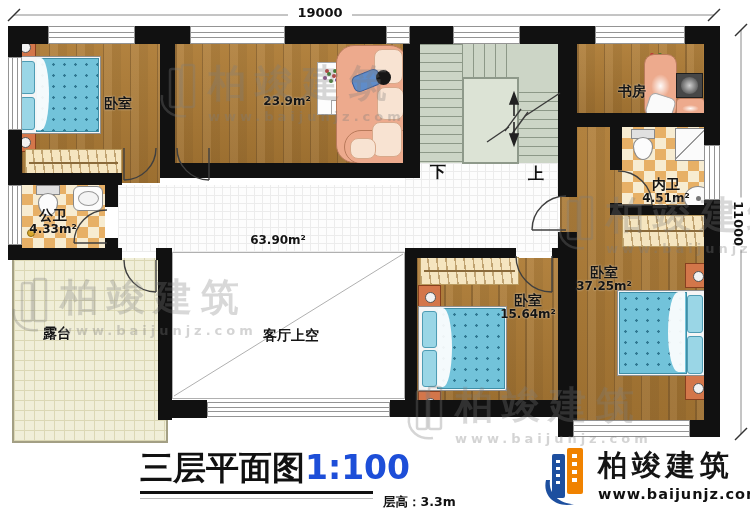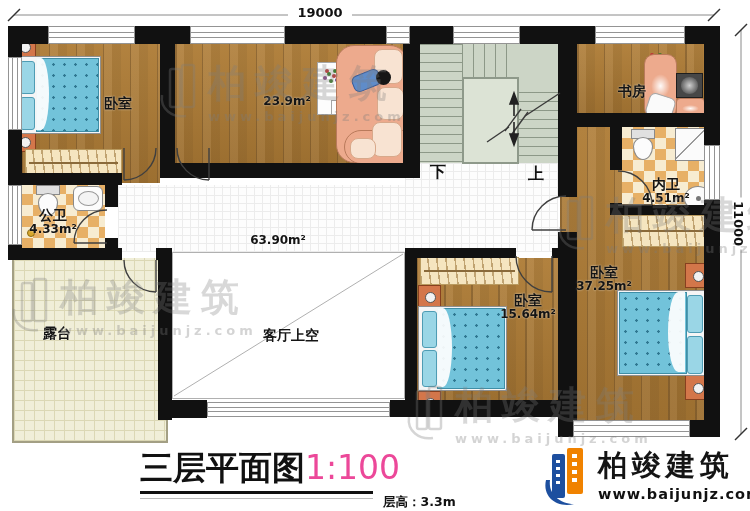--- a/index.html
+++ b/index.html
@@ -76,21 +76,21 @@
   .rlabel .nm{font-size:14px;display:block;}
   .rlabel .ar{font-size:12px;display:block;}
   .stair-label{position:absolute;font-size:16px;font-weight:700;color:#111;z-index:6;}
   .dim{position:absolute;font-size:13px;font-weight:700;color:#111;background:#fff;text-align:center;z-index:6;}
   
   .wm{position:absolute;display:flex;align-items:center;gap:8px;z-index:7;pointer-events:none;}
   .wm-name{font-size:38px;font-weight:700;letter-spacing:9px;color:rgba(125,125,125,.30);white-space:nowrap;}
   .wm-url{font-size:13px;font-weight:700;letter-spacing:4px;color:rgba(125,125,125,.33);white-space:nowrap;}
   
   .title-main{font-size:33px;font-weight:700;color:#111;}
-  .title-scale{font-size:33px;font-weight:400;color:#ec4899;}
+  .title-scale{font-size:33px;font-weight:700;color:#1d4ed8;}
   .info-line{position:absolute;font-size:12.5px;font-weight:700;color:#111;z-index:8;}
   .logo-name{font-size:29px;font-weight:800;letter-spacing:5px;color:#141414;white-space:nowrap;}
   .logo-url{font-size:14.5px;font-weight:700;letter-spacing:1px;color:#111;white-space:nowrap;}
   svg.overlay{position:absolute;inset:0;z-index:5;pointer-events:none;}
   .z1{z-index:1}.z2{z-index:2}.z3{z-index:3}.z4{z-index:4}
 </style>
 </head>
 <body>
 
 <div class="plan">

